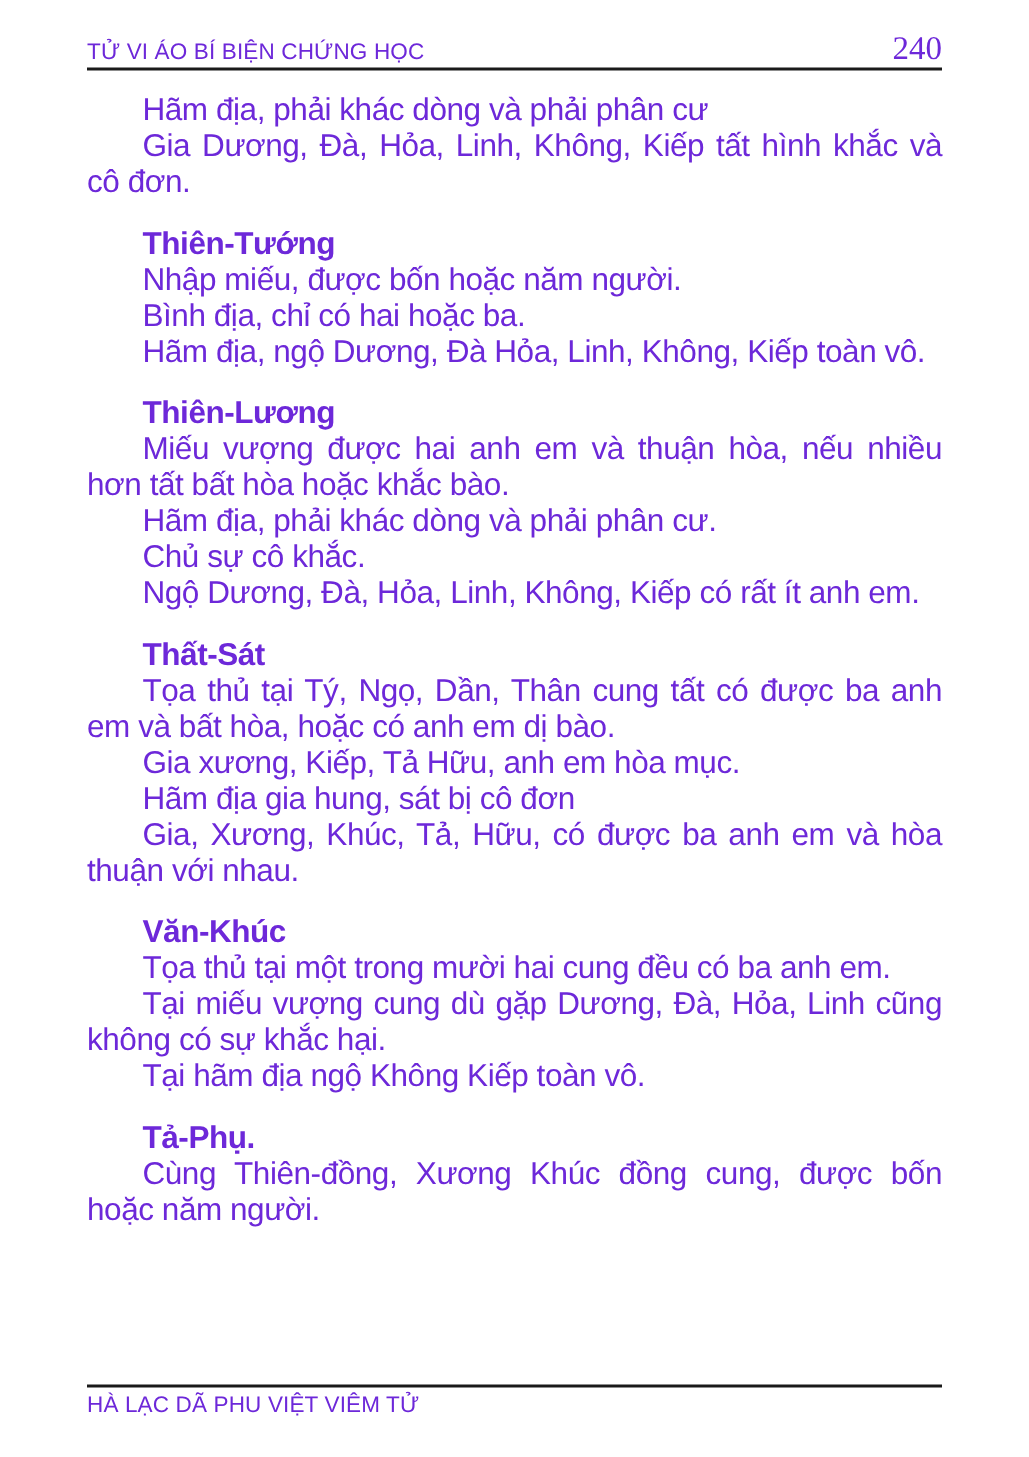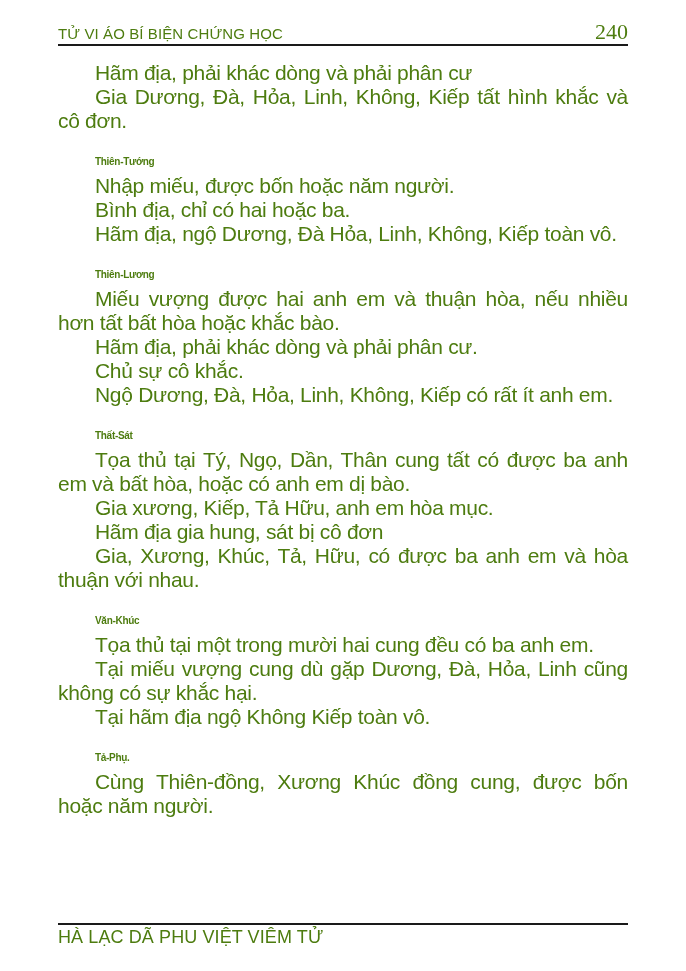--- a/index.html
+++ b/index.html
@@ -10,21 +10,21 @@
   }
   .page {
     position: relative;
     width: 686px;
     height: 971px;
     margin: 0 auto;
     background: #ffffff;
     box-sizing: border-box;
     padding: 22px 58px 0 58px;
     font-family: "Liberation Sans", "DejaVu Sans", sans-serif;
-    color: #4d7c0f;
+    color: #6d28d9;
     overflow: hidden;
   }
   .header {
     display: flex;
     justify-content: space-between;
     align-items: baseline;
     border-bottom: 2px solid #1a1a1a;
     padding-bottom: 2px;
   }
   .header-title {
@@ -44,36 +44,36 @@
   .para {
     margin: 0;
     font-size: 21px;
     line-height: 24px;
     letter-spacing: -0.3px;
     text-indent: 37px;
     text-align: justify;
   }
   .heading {
     margin: 17px 0 0 0;
-    font-size: 10px;
+    font-size: 21px;
     line-height: 24px;
     letter-spacing: -0.3px;
     text-indent: 37px;
     font-weight: bold;
   }
   .footer {
     position: absolute;
     left: 58px;
     right: 58px;
     top: 923px;
     border-top: 2px solid #1a1a1a;
     padding-top: 3px;
   }
   .footer-text {
-    font-size: 18px;
+    font-size: 15px;
     line-height: 18px;
     letter-spacing: 0.1px;
     white-space: nowrap;
   }
 </style>
 </head>
 <body>
 
 <div class="page">
 

